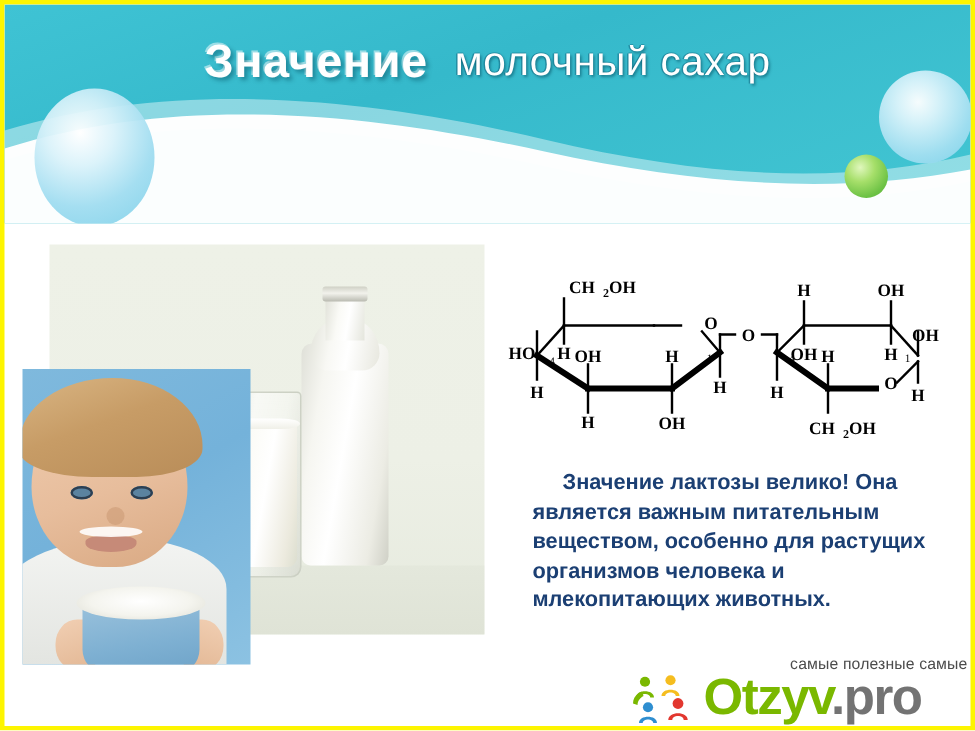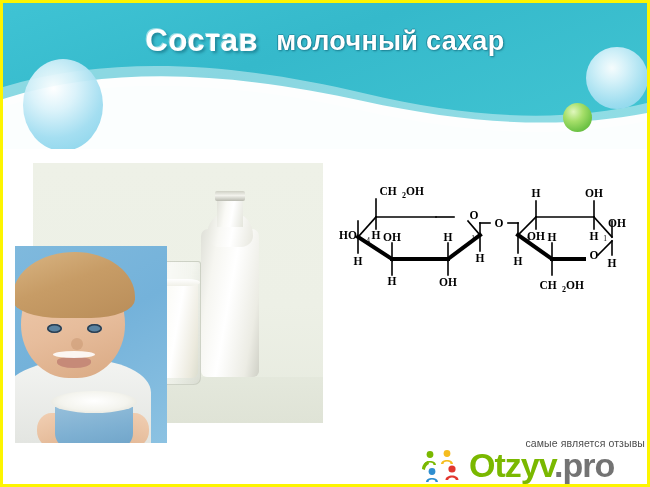--- a/index.html
+++ b/index.html
@@ -63,21 +63,21 @@
   .title-main {
     font-size: 31px;
     font-weight: bold;
     color: #ffffff;
     letter-spacing: .5px;
     text-shadow: 2px 2px 3px rgba(0,70,90,.45), -1px -1px 0 rgba(255,255,255,.5);
     vertical-align: middle;
   }
   .title-sub {
     font-size: 27px;
-    font-weight: bold;
+    font-weight: normal;
     color: #ffffff;
     margin-left: 18px;
     letter-spacing: .3px;
     text-shadow: 1px 1px 2px rgba(0,70,90,.55),
                  -1px 0 0 rgba(20,110,135,.55),
                   0 -1px 0 rgba(20,110,135,.45);
     vertical-align: middle;
   }
 
   .composition {
@@ -269,21 +269,21 @@
       <path d="M0,96 C120,58 250,74 360,98 C470,122 560,126 644,110 L644,146 L0,146 Z" fill="#ffffff" opacity="0.98"></path>
       <path d="M0,84 C120,48 250,64 360,90 C470,116 560,120 644,100 L644,118
                C560,136 470,132 360,108 C250,84 120,68 0,104 Z" fill="#ffffff" opacity="0.42"></path>
     </svg>
 
     <div class="bubble bubble-left"></div>
     <div class="bubble bubble-right"></div>
     <div class="bubble bubble-green"></div>
 
     <div class="title-wrap">
-      <span class="title-main">Состав</span><span class="title-sub">молочный сахар</span>
+      <span class="title-main">Значение</span><span class="title-sub">молочный сахар</span>
     </div>
 
   </div>
 
   <div class="photo-milk">
     <div class="milk-floor"></div>
     <div class="bottle">
       <div class="bottle-body"></div>
       <div class="bottle-shoulder"></div>
       <div class="bottle-neck"></div>
@@ -396,23 +396,24 @@
 
       <g font-family="'Liberation Serif', serif" font-size="7.5" fill="#000" text-anchor="middle">
         <text x="32" y="72">4</text>
         <text x="137" y="70">1</text>
         <text x="192" y="70">4</text>
         <text x="269" y="70">1</text>
       </g>
     </svg>
   </div>
 
+  <p class="body-text">Значение лактозы велико! Она является важным питательным веществом, особенно для растущих организмов человека и млекопитающих животных.</p>
 
   <div class="logo-block">
-    <div class="logo-tagline">самые является отзывы</div>
+    <div class="logo-tagline">самые полезные самые</div>
 
     <svg class="logo-icon" viewBox="0 0 44 34">
       <g>
         <circle cx="9" cy="5.5" r="3.4" fill="#7ab800"></circle>
         <path d="M3 16 C3 10.5 15 10.5 15 16 L12.5 16 C12.5 12.8 5.5 12.8 5.5 16 Z" fill="#7ab800"></path>
         <circle cx="26" cy="4.5" r="3.4" fill="#f5bd1f"></circle>
         <path d="M20 15 C20 9.5 32 9.5 32 15 L29.5 15 C29.5 11.8 22.5 11.8 22.5 15 Z" fill="#f5bd1f"></path>
         <circle cx="31" cy="20" r="3.6" fill="#e2372f"></circle>
         <path d="M24.5 31 C24.5 25 37.5 25 37.5 31 L34.8 31 C34.8 27.5 27.2 27.5 27.2 31 Z" fill="#e2372f"></path>
         <circle cx="11" cy="22.5" r="3.4" fill="#2e8ed0"></circle>

